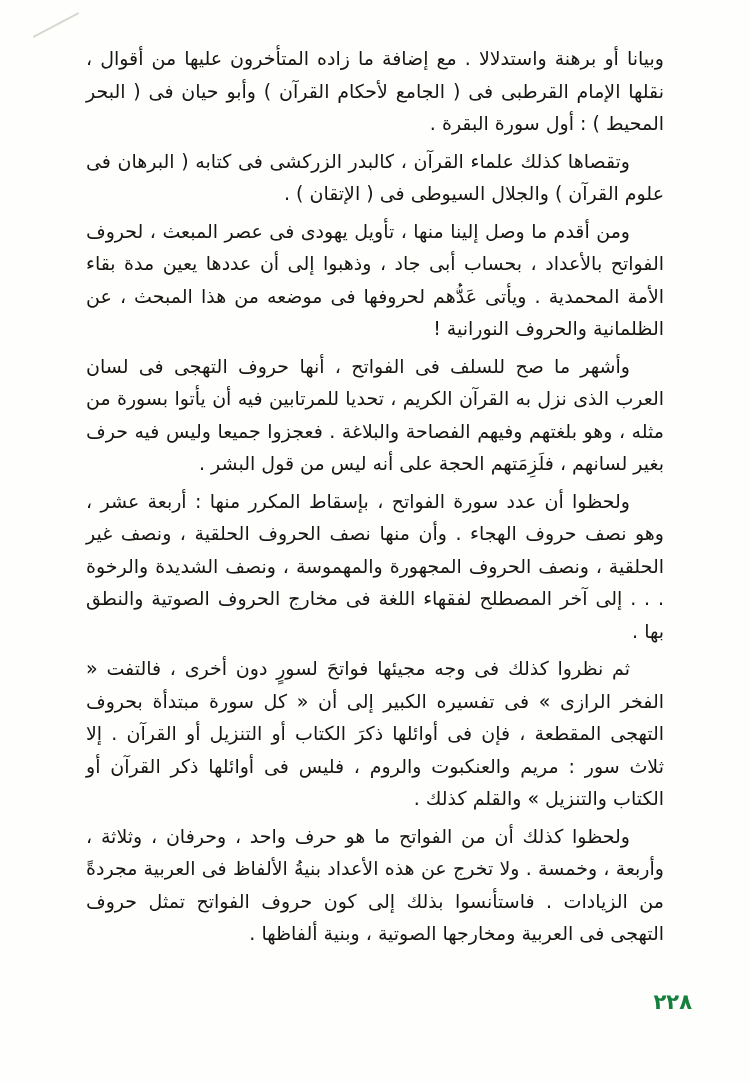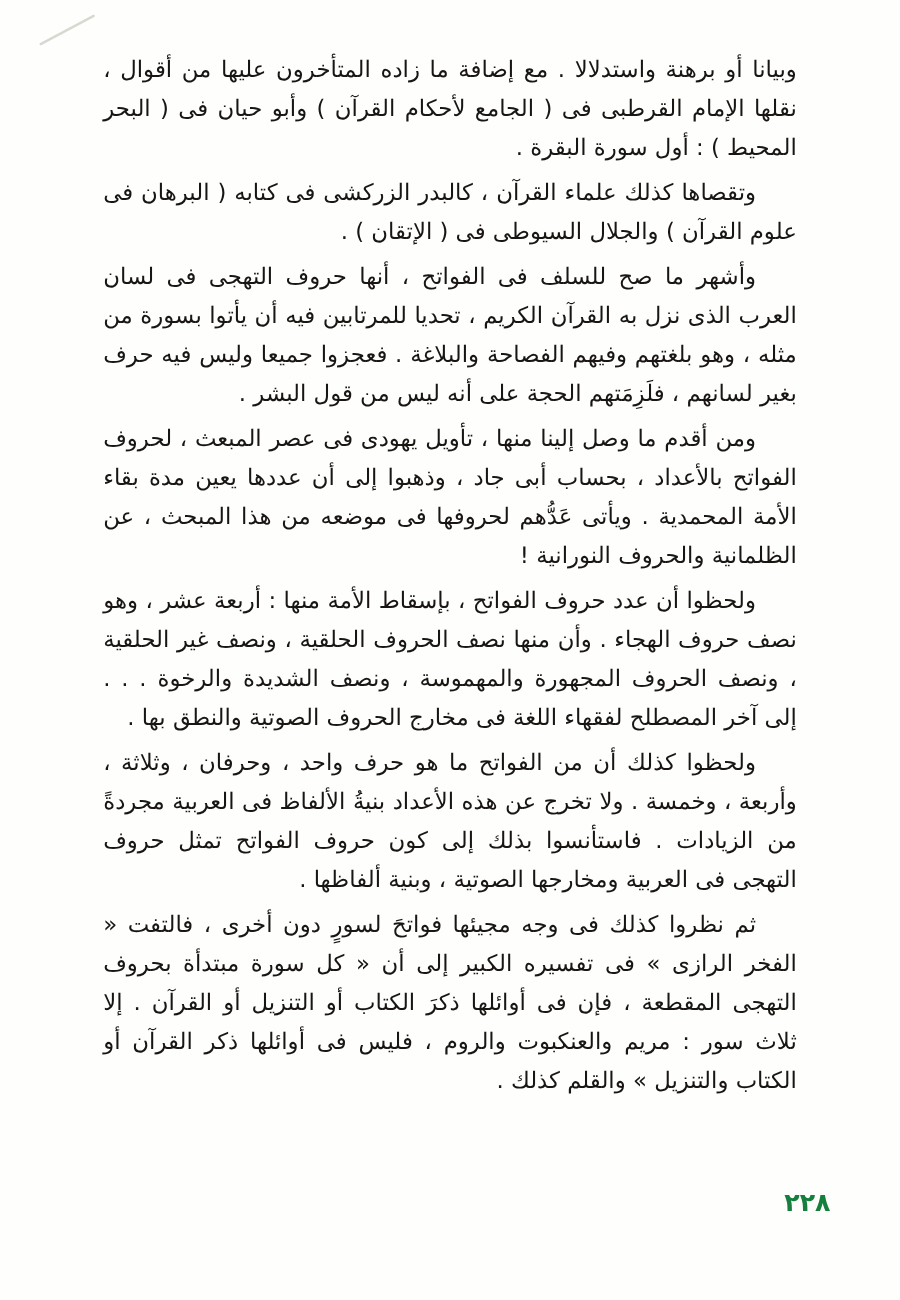--- a/index.html
+++ b/index.html
@@ -62,22 +62,22 @@
 </head>
 <body>
 
 <div class="page">
 
   <div class="scan-artifact"></div>
 
   <div class="text-block">
     <p class="continuation">وبيانا أو برهنة واستدلالا . مع إضافة ما زاده المتأخرون عليها من أقوال ، نقلها الإمام القرطبى فى ( الجامع لأحكام القرآن ) وأبو حيان فى ( البحر المحيط ) : أول سورة البقرة .</p>
     <p>وتقصاها كذلك علماء القرآن ، كالبدر الزركشى فى كتابه ( البرهان فى علوم القرآن ) والجلال السيوطى فى ( الإتقان ) .</p>
+    <p>ومن أقدم ما وصل إلينا منها ، تأويل يهودى فى عصر المبعث ، لحروف الفواتح بالأعداد ، بحساب أبى جاد ، وذهبوا إلى أن عددها يعين مدة بقاء الأمة المحمدية . ويأتى عَدُّهم لحروفها فى موضعه من هذا المبحث ، عن الظلمانية والحروف النورانية !</p>
     <p>وأشهر ما صح للسلف فى الفواتح ، أنها حروف التهجى فى لسان العرب الذى نزل به القرآن الكريم ، تحديا للمرتابين فيه أن يأتوا بسورة من مثله ، وهو بلغتهم وفيهم الفصاحة والبلاغة . فعجزوا جميعا وليس فيه حرف بغير لسانهم ، فلَزِمَتهم الحجة على أنه ليس من قول البشر .</p>
-    <p>ومن أقدم ما وصل إلينا منها ، تأويل يهودى فى عصر المبعث ، لحروف الفواتح بالأعداد ، بحساب أبى جاد ، وذهبوا إلى أن عددها يعين مدة بقاء الأمة المحمدية . ويأتى عَدُّهم لحروفها فى موضعه من هذا المبحث ، عن الظلمانية والحروف النورانية !</p>
-    <p>ولحظوا أن عدد حروف الفواتح ، بإسقاط الأمة منها : أربعة عشر ، وهو نصف حروف الهجاء . وأن منها نصف الحروف الحلقية ، ونصف غير الحلقية ، ونصف الحروف المجهورة والمهموسة ، ونصف الشديدة والرخوة . . . إلى آخر المصطلح لفقهاء اللغة فى مخارج الحروف الصوتية والنطق بها .</p>
+    <p>ولحظوا أن عدد سورة الفواتح ، بإسقاط المكرر منها : أربعة عشر ، وهو نصف حروف الهجاء . وأن منها نصف الحروف الحلقية ، ونصف غير الحلقية ، ونصف الحروف المجهورة والمهموسة ، ونصف الشديدة والرخوة . . . إلى آخر المصطلح لفقهاء اللغة فى مخارج الحروف الصوتية والنطق بها .</p>
+    <p>ثم نظروا كذلك فى وجه مجيئها فواتحَ لسورٍ دون أخرى ، فالتفت « الفخر الرازى » فى تفسيره الكبير إلى أن « كل سورة مبتدأة بحروف التهجى المقطعة ، فإن فى أوائلها ذكرَ الكتاب أو التنزيل أو القرآن . إلا ثلاث سور : مريم والعنكبوت والروم ، فليس فى أوائلها ذكر القرآن أو الكتاب والتنزيل » والقلم كذلك .</p>
     <p>ولحظوا كذلك أن من الفواتح ما هو حرف واحد ، وحرفان ، وثلاثة ، وأربعة ، وخمسة . ولا تخرج عن هذه الأعداد بنيةُ الألفاظ فى العربية مجردةً من الزيادات . فاستأنسوا بذلك إلى كون حروف الفواتح تمثل حروف التهجى فى العربية ومخارجها الصوتية ، وبنية ألفاظها .</p>
-    <p>ثم نظروا كذلك فى وجه مجيئها فواتحَ لسورٍ دون أخرى ، فالتفت « الفخر الرازى » فى تفسيره الكبير إلى أن « كل سورة مبتدأة بحروف التهجى المقطعة ، فإن فى أوائلها ذكرَ الكتاب أو التنزيل أو القرآن . إلا ثلاث سور : مريم والعنكبوت والروم ، فليس فى أوائلها ذكر القرآن أو الكتاب والتنزيل » والقلم كذلك .</p>
   </div>
 
   <div class="page-number">٢٢٨</div>
 
 </div>
 
 </body></html>

